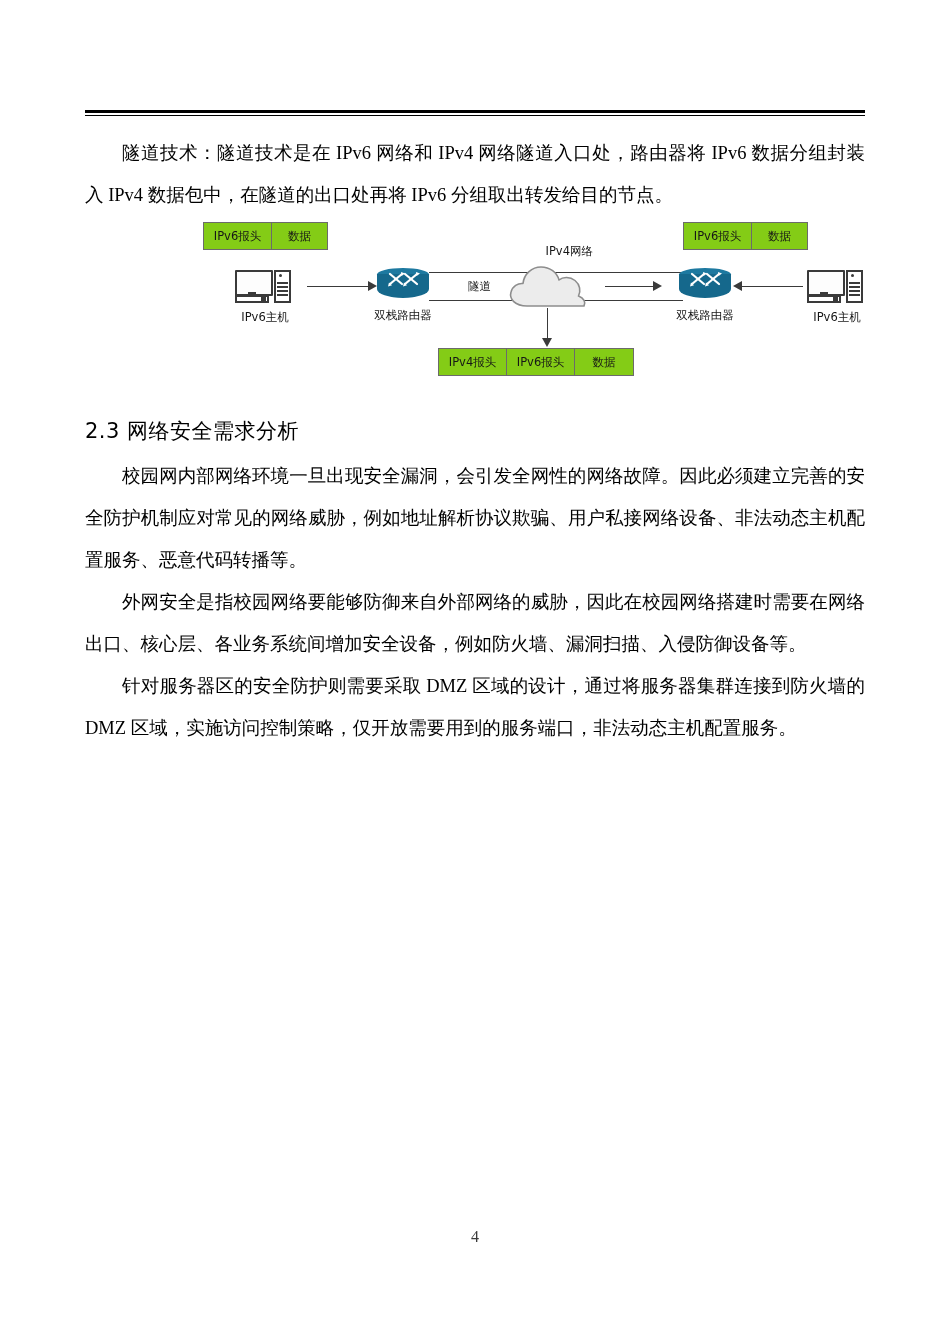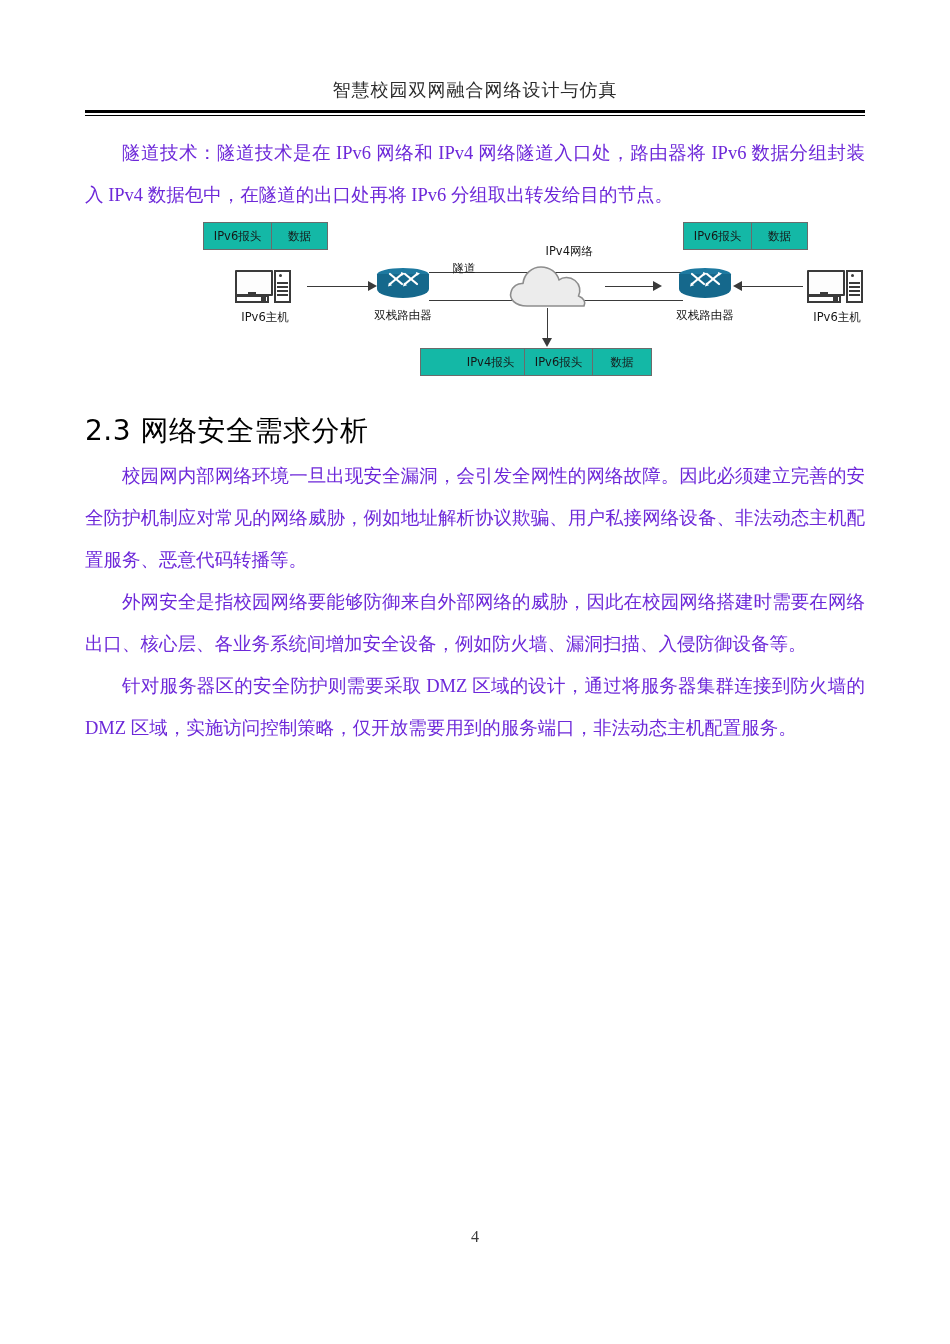--- a/index.html
+++ b/index.html
@@ -61,33 +61,33 @@
     top: 132px;
     width: 780px;
   }
   p.body {
     margin: 0 0 0 0;
     font-size: 18.5px;
     line-height: 42px;
     text-align: justify;
     text-justify: inter-ideograph;
     text-indent: 2em;
-    color: #6d28d9;
+    color: #000000;
     font-family: "Liberation Serif", "DejaVu Serif", serif;
   }
   sup {
     font-size: 11px;
     vertical-align: super;
     line-height: 0;
   }
 
   h2.section {
     margin: 0;
     font-family: "DejaVu Sans", "Liberation Sans", sans-serif;
-    font-size: 28px;
+    font-size: 21px;
     font-weight: normal;
     line-height: 48px;
     text-indent: 0;
     color: #000000;
     letter-spacing: 0.5px;
   }
 
   
   .figure {
     position: relative;
@@ -104,21 +104,21 @@
     text-indent: 0;
     letter-spacing: 0.5px;
     font-family: "Liberation Serif", "DejaVu Serif", serif;
   }
 
   
   .pkt {
     position: absolute;
     display: flex;
     border: 1px solid #6b6b6b;
-    background: #14b8a6;
+    background: #84cc16;
     box-sizing: border-box;
   }
   .pkt .cell {
     font-family: "DejaVu Sans", "Liberation Sans", sans-serif;
     font-size: 11.5px;
     color: #161616;
     display: flex;
     align-items: center;
     justify-content: center;
     height: 26px;
@@ -228,23 +228,20 @@
     font-size: 16px;
     color: #3a3a3a;
     font-family: "Liberation Serif", "DejaVu Serif", serif;
   }
 </style>
 </head>
 <body>
 
 <div class="page">
 
-  <div class="header">
-    <div class="header-title">智慧校园双网融合网络设计与仿真</div>
-  </div>
   <div class="header-rule-thick"></div>
   <div class="header-rule-thin"></div>
 
   <div class="content">
 
     <p class="body">隧道技术：隧道技术是在 IPv6 网络和 IPv4 网络隧道入口处，路由器将 IPv6 数据分组封装入 IPv4 数据包中，在隧道的出口处再将 IPv6 分组取出转发给目的节点。</p>
 
     <div class="figure">
 
       <div class="pkt" style="left:118px; top:0px;">
@@ -289,21 +286,21 @@
             <path d="M12 14.5 l-1 4 l4 -1.2 z"></path>
             <path d="M39 4 l4 1.5 l-3.4 2.6 z"></path>
             <path d="M27 14.5 l-1 4 l4 -1.2 z"></path>
           </g>
         </svg>
       </div>
       <div class="fig-label" style="left:272px; top:86px; width:92px;">双栈路由器</div>
 
       <div class="hline" style="left:344px; top:50px; width:254px;"></div>
       <div class="hline" style="left:344px; top:78px; width:254px;"></div>
-      <div class="fig-label" style="left:352px; top:39px; width:54px;">隧道</div>
+      <div class="fig-label" style="left:352px; top:57px; width:54px;text-align:right;">隧道</div>
 
       <div class="cloud" style="left:420px; top:42px;">
         <svg width="86" height="46" viewBox="0 0 86 46">
           <path d="M22 42 C10 42 4 35 6 28 C7.5 22 13 19 18 19.5
                    C19 10 27 3 36 3 C45 3 52 8.5 54 16
                    C58 12.5 65 12.5 70 16.5 C75 20.5 76 27 73.5 32
                    C79 34 81 38.5 79 42 Z" fill="#ececec" stroke="#8d8d8d" stroke-width="1.6" stroke-linejoin="round"></path>
         </svg>
       </div>
       <div class="fig-label" style="left:418px; top:22px; width:90px;text-align:right;">IPv4网络</div>
@@ -344,21 +341,21 @@
         <div class="tw-line" style="top:12px;"></div>
         <div class="tw-line" style="top:16px;"></div>
         <div class="tw-line" style="top:20px;"></div>
         <div class="tw-line" style="top:24px;"></div>
       </div>
       <div class="fig-label" style="left:712px; top:88px; width:80px;">IPv6主机</div>
 
       <div class="vline" style="left:462px; top:86px; height:32px;"></div>
       <div class="arrow-d" style="left:457px; top:116px;"></div>
 
-      <div class="pkt" style="left:335px; top:126px;padding-left:36px;">
+      <div class="pkt" style="left:353px; top:126px;">
         <div class="cell" style="width:68px;">IPv4报头</div>
         <div class="cell" style="width:68px;">IPv6报头</div>
         <div class="cell" style="width:58px;">数据</div>
       </div>
     </div>
 
 
 
     <h2 class="section">2.3 网络安全需求分析</h2>
 

